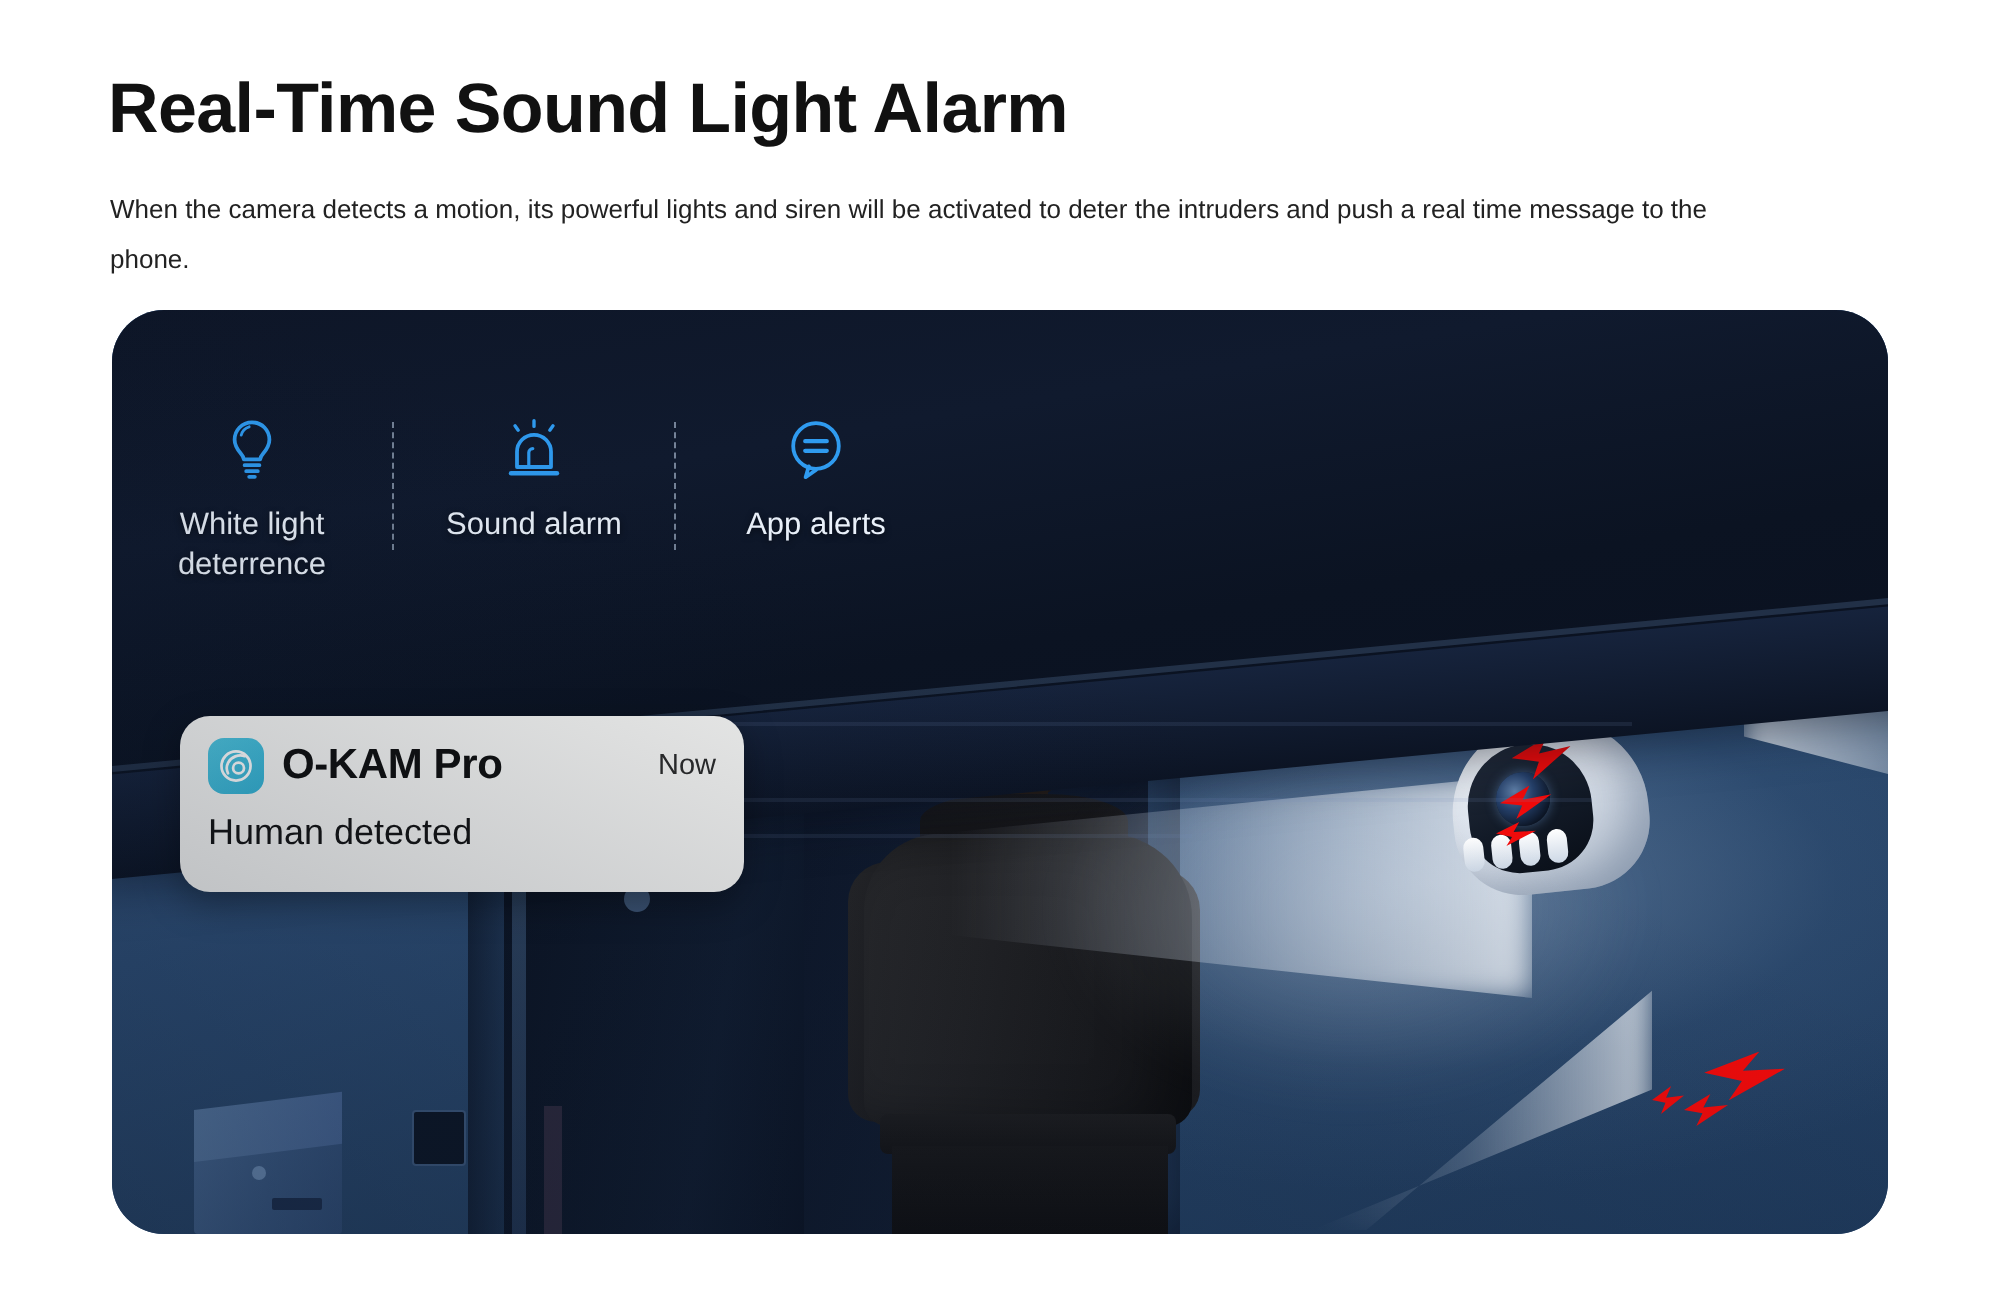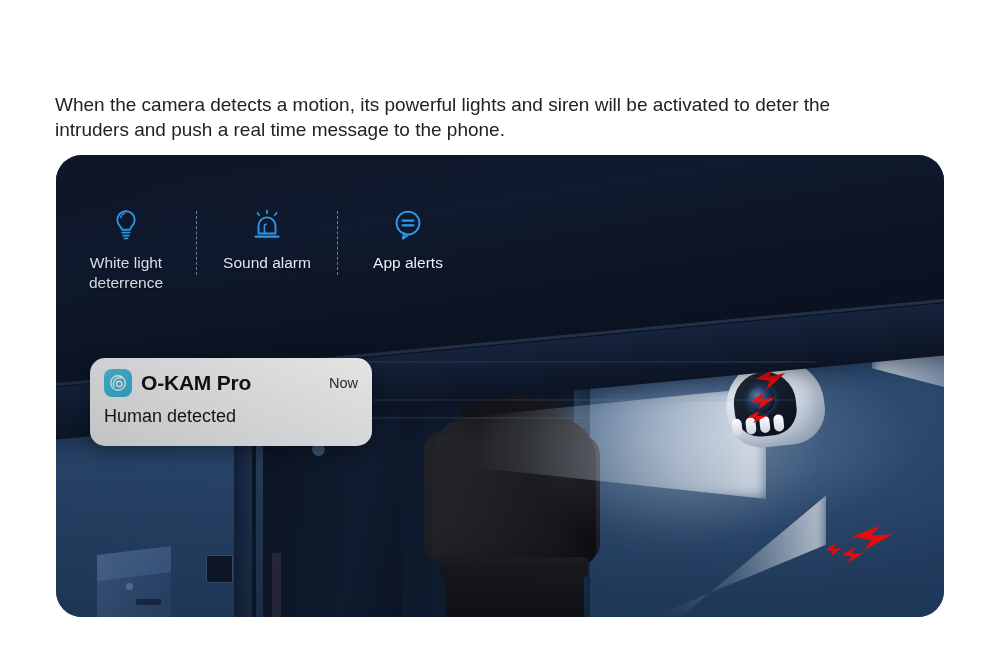--- a/index.html
+++ b/index.html
@@ -13,21 +13,21 @@
 
   
   .headline {
     position: absolute; left: 54px; top: 33px;
     font-size: 35px; font-weight: bold; color: #111111;
     letter-spacing: -0.3px; line-height: 44px;
     font-family: "Liberation Sans", sans-serif;
   }
   .subcopy {
     position: absolute; left: 55px; top: 92px; width: 800px;
-    font-size: 19px; color: #222222; line-height: 25px;
+    font-size: 13px; color: #222222; line-height: 25px;
     font-family: "Liberation Sans", sans-serif;
   }
 
   
   .hero {
     position: absolute; left: 56px; top: 155px;
     width: 888px; height: 462px;
     border-radius: 26px; overflow: hidden;
     background: #2b4a72;
   }
@@ -347,20 +347,21 @@
   .b6 { left: 770px; top: 388px; width: 16px; height: 14px;
         clip-path: polygon(0% 50%, 60% 0%, 44% 42%, 100% 34%, 28% 100%, 42% 60%); }
 
   svg { display: block; }
 </style>
 </head>
 <body>
 
 <div class="page">
 
+  <h1 class="headline">Real-Time Sound Light Alarm</h1>
   <p class="subcopy">When the camera detects a motion, its powerful lights and siren will be activated to deter the intruders and push a real time message to the phone.</p>
 
   <div class="hero">
 
     <div class="wall"></div>
 
     <div class="corner-wall"></div>
     <div class="door-frame"></div>
     <div class="door-left"></div>
     <div class="door-inner"></div>

